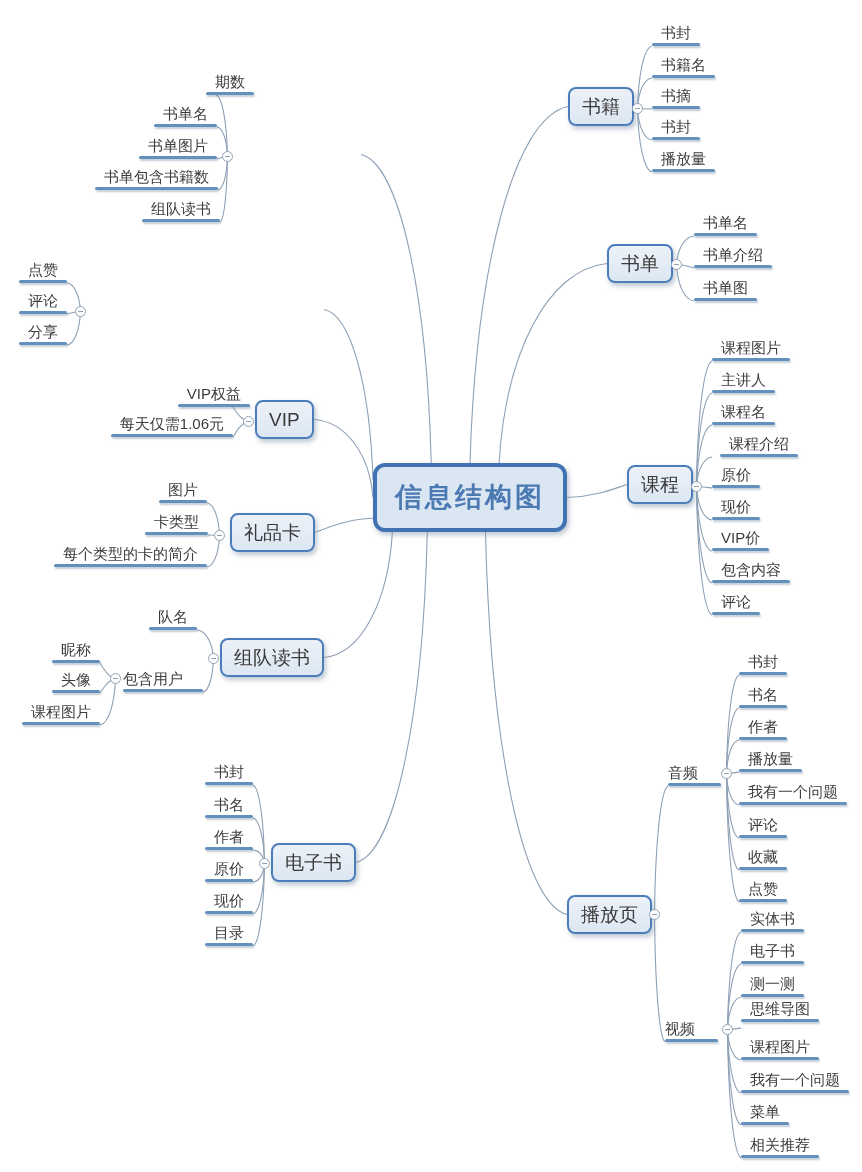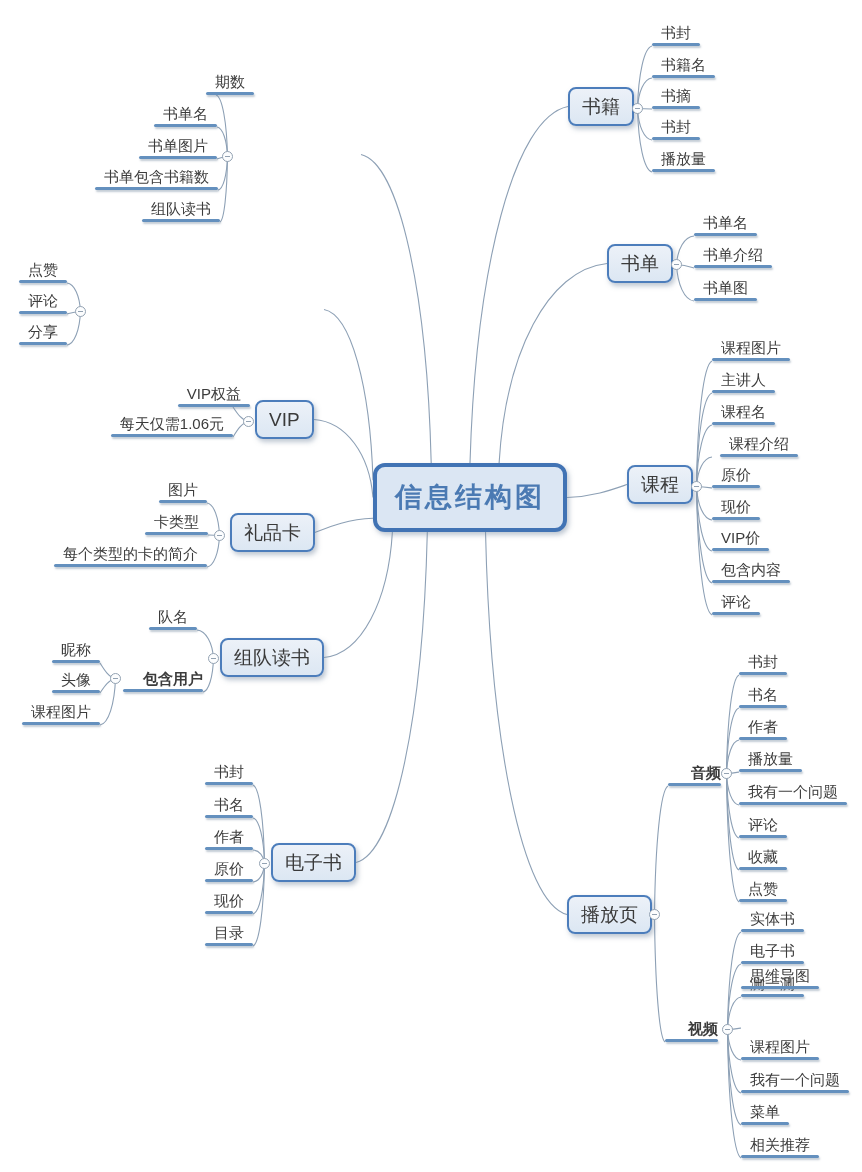--- a/index.html
+++ b/index.html
@@ -14,21 +14,21 @@
         box-shadow:2px 3px 5px rgba(125,143,166,.5);}
   .central{padding:15px 18px;border:4px solid #4173b4;border-radius:12px;
         background:#dbe6f3;font-size:27px;line-height:31px;font-weight:bold;
         color:#4b7ab3;letter-spacing:3px;}
 
   .leaf{position:absolute;padding:1px 9px 4px;font-size:15px;line-height:19px;
         color:#3c3c3c;white-space:nowrap;}
   .leaf::after{content:"";position:absolute;left:0;right:0;bottom:0;height:3px;
         background:#6490be;border-radius:1.5px;
         box-shadow:1px 2px 2px rgba(120,140,160,.45);}
-  .leaf.ctr{text-align:right;padding-left:0;padding-right:0;font-weight:bold;}
+  .leaf.ctr{text-align:left;padding-left:0;padding-right:0;}
 
   .minus{position:absolute;width:11px;height:11px;box-sizing:border-box;
         border:1px solid #93a2b2;border-radius:50%;background:#fcfdfe;}
   .minus::after{content:"";position:absolute;left:2px;right:2px;top:4px;height:1px;
         background:#93a2b2;}
 </style>
 </head>
 <body>
 
 <div id="canvas">
@@ -156,21 +156,21 @@
   <div class="leaf" id="lf-audio-3" style="left:739px;top:748px">播放量</div>
   <div class="leaf" id="lf-audio-4" style="left:739px;top:781px">我有一个问题</div>
   <div class="leaf" id="lf-audio-5" style="left:739px;top:814px">评论</div>
   <div class="leaf" id="lf-audio-6" style="left:739px;top:846px">收藏</div>
   <div class="leaf" id="lf-audio-7" style="left:739px;top:878px">点赞</div>
 
   <div class="leaf ctr" id="lf-video-label" style="left:665px;top:1018px;width:53px">视频</div>
   <div class="leaf" id="lf-video-0" style="left:741px;top:908px">实体书</div>
   <div class="leaf" id="lf-video-1" style="left:741px;top:940px">电子书</div>
   <div class="leaf" id="lf-video-2" style="left:741px;top:973px">测一测</div>
-  <div class="leaf" id="lf-video-3" style="left:741px;top:965px">思维导图</div>
+  <div class="leaf" id="lf-video-3" style="left:741px;top:998px">思维导图</div>
   <div class="leaf" id="lf-video-4" style="left:741px;top:1036px">课程图片</div>
   <div class="leaf" id="lf-video-5" style="left:741px;top:1069px">我有一个问题</div>
   <div class="leaf" id="lf-video-6" style="left:741px;top:1101px">菜单</div>
   <div class="leaf" id="lf-video-7" style="left:741px;top:1134px">相关推荐</div>
 
   <div class="leaf" id="lf-ebooklist-0" style="right:608px;top:71px">期数</div>
   <div class="leaf" id="lf-ebooklist-1" style="right:645px;top:103px">书单名</div>
   <div class="leaf" id="lf-ebooklist-2" style="right:645px;top:135px">书单图片</div>
   <div class="leaf" id="lf-ebooklist-3" style="right:644px;top:166px">书单包含书籍数</div>
   <div class="leaf" id="lf-ebooklist-4" style="right:642px;top:198px">组队读书</div>

